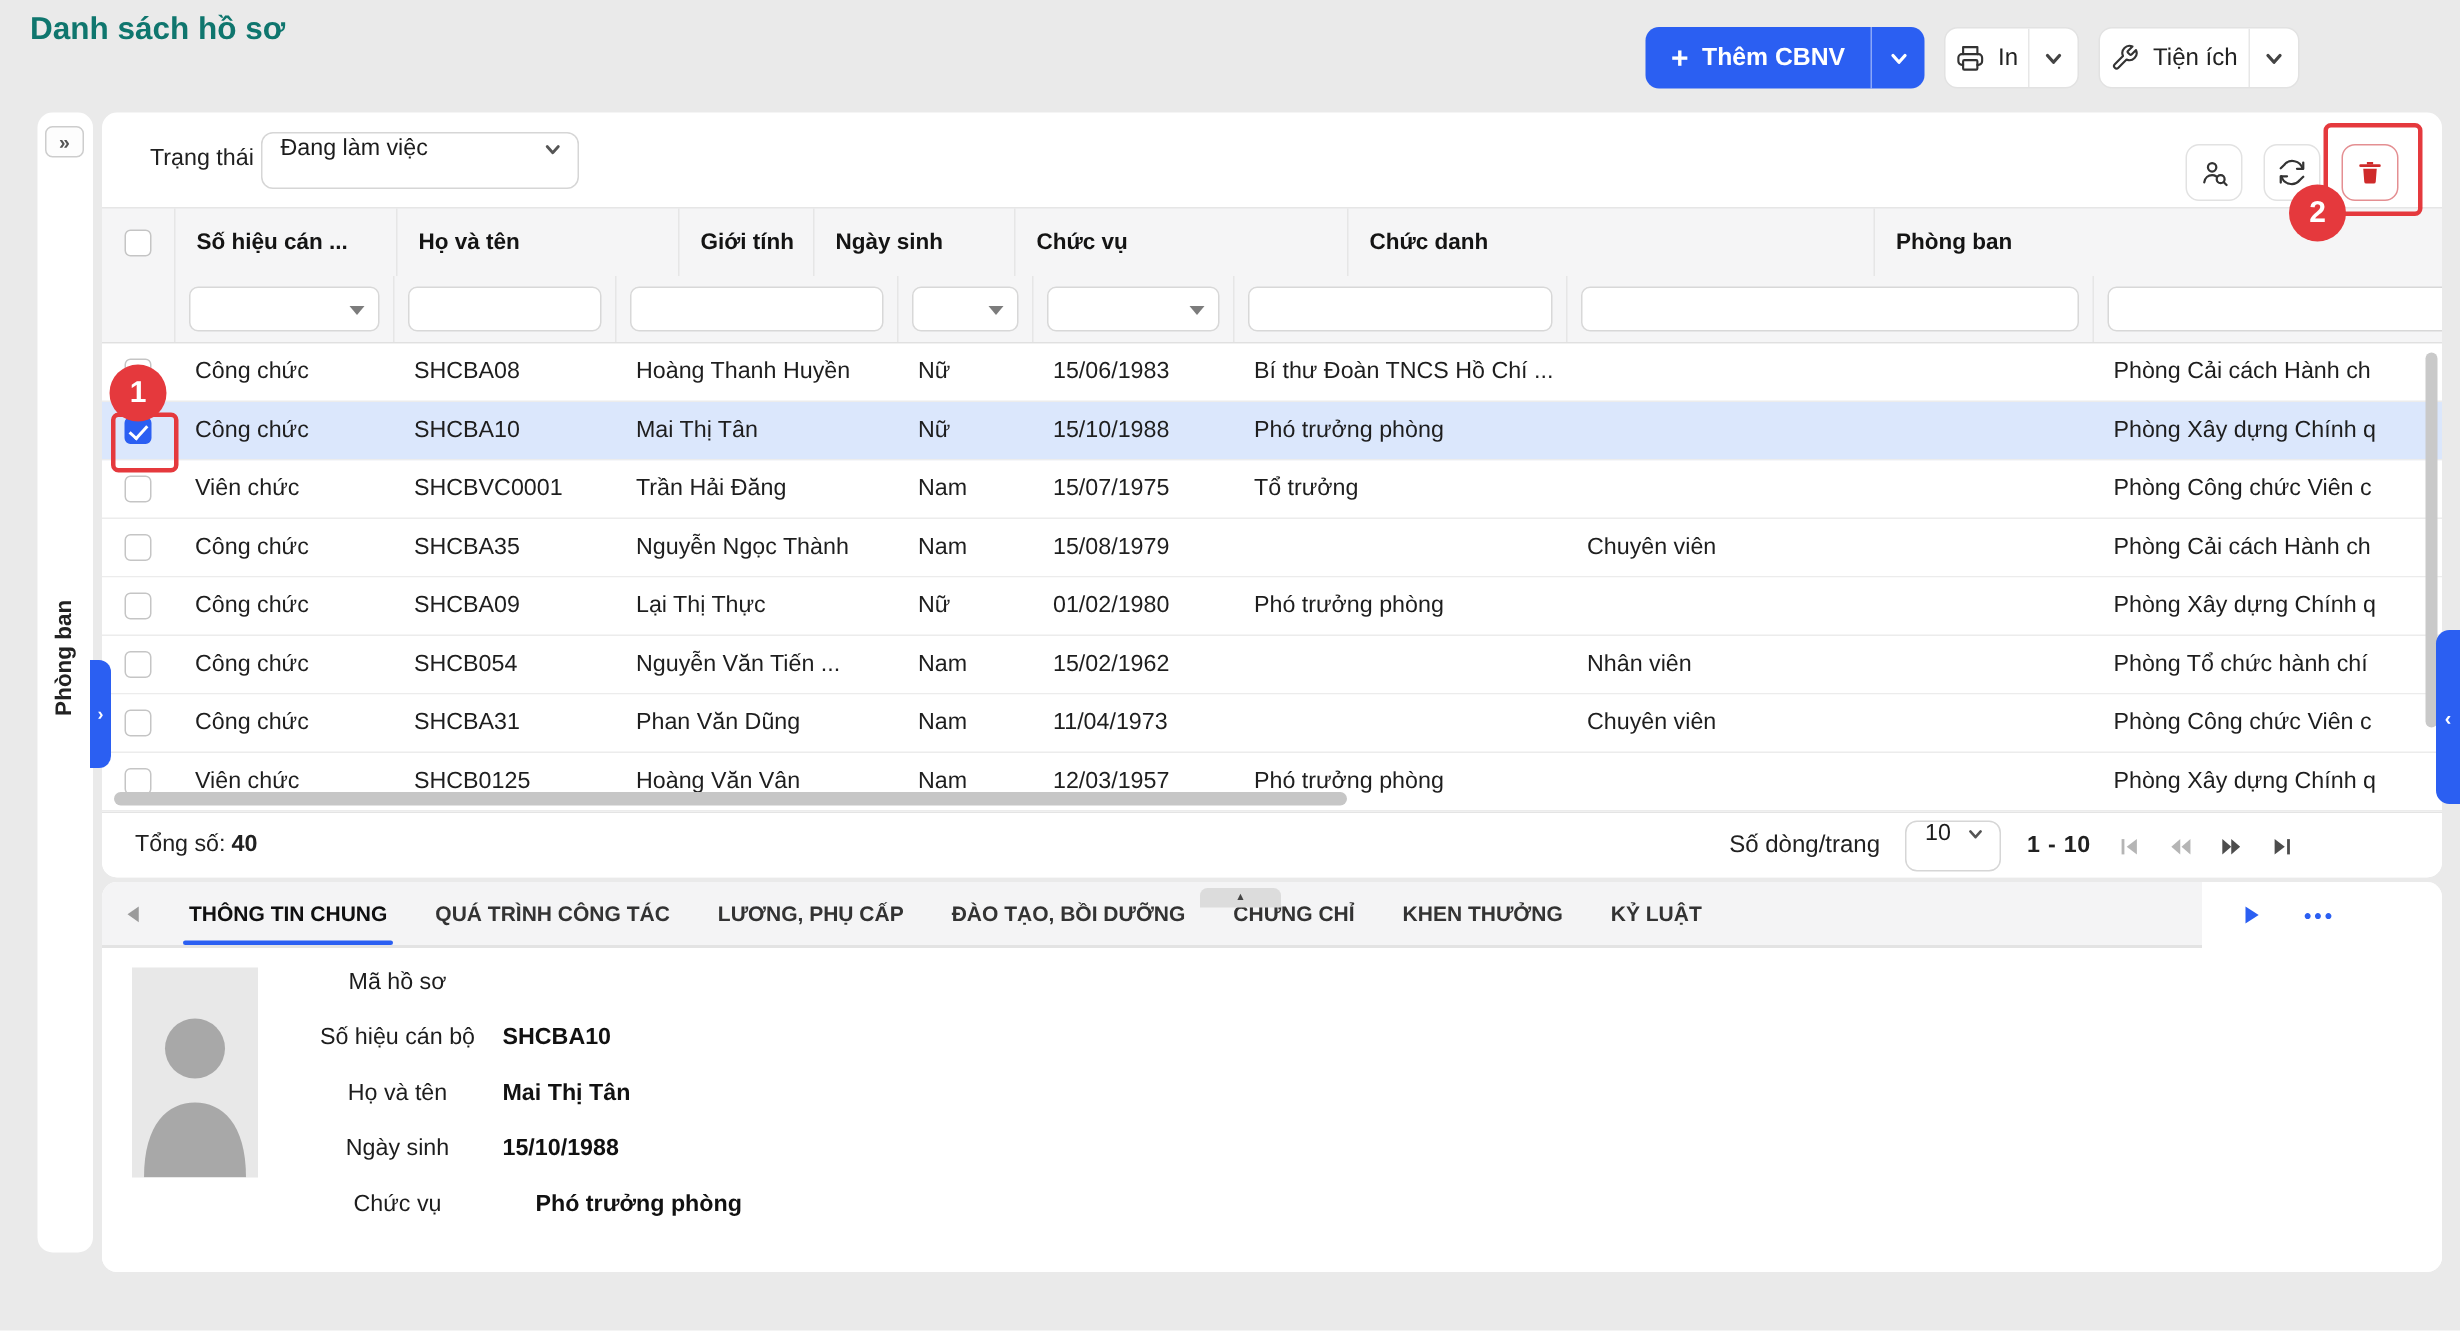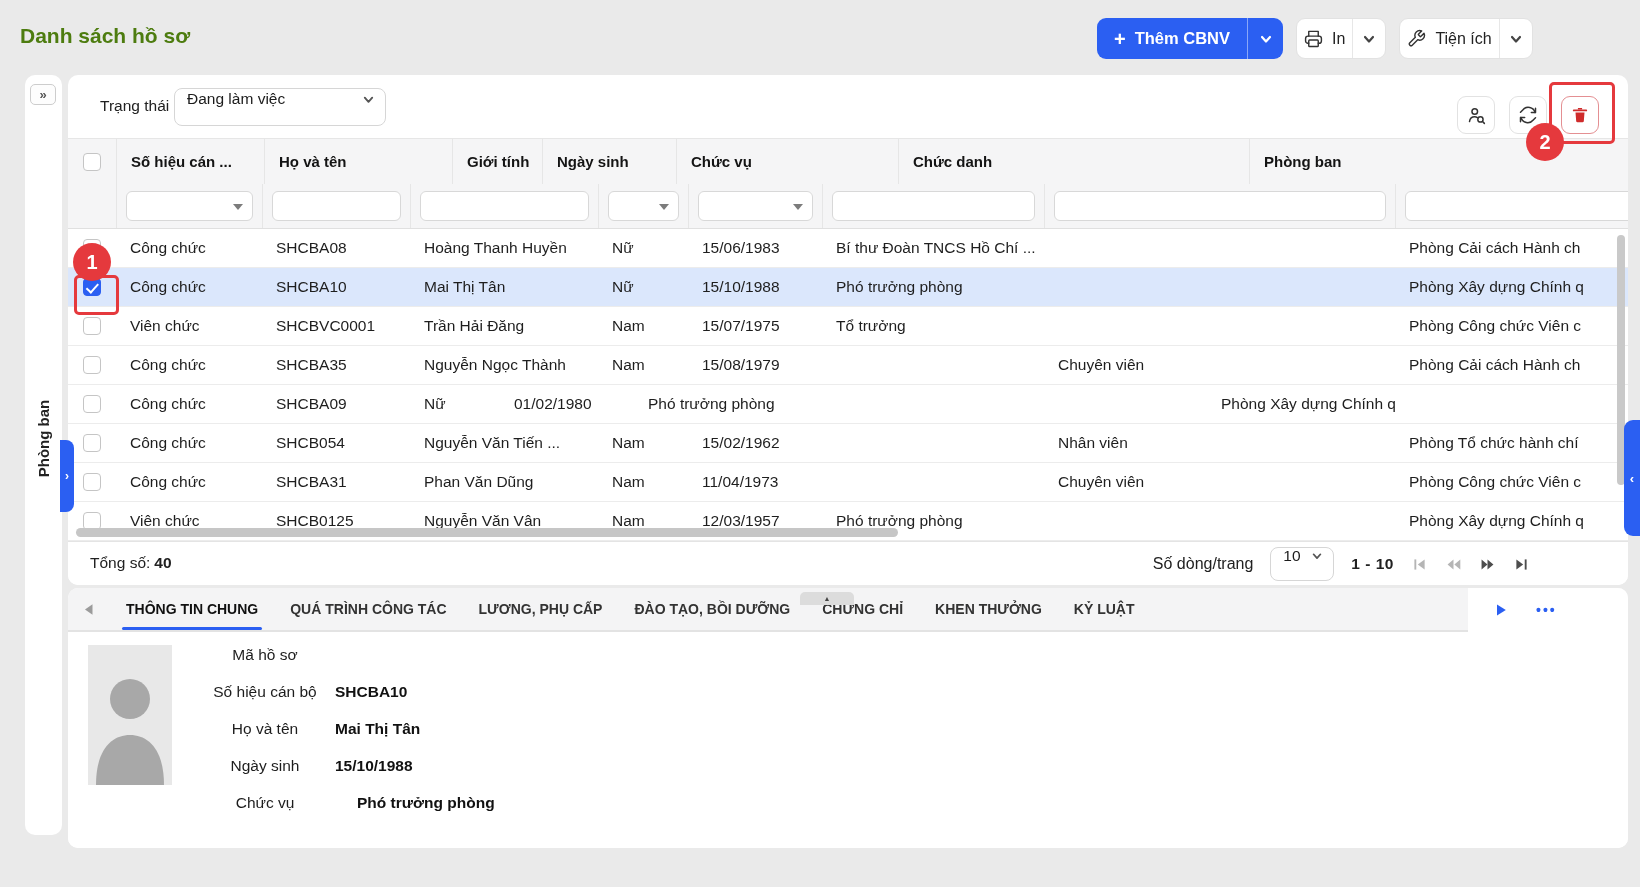--- a/index.html
+++ b/index.html
@@ -5,21 +5,21 @@
   * { margin:0; padding:0; box-sizing:border-box; }
   html,body { width:1640px; height:887px; }
   body {
     position:relative; overflow:hidden;
     background:#eaeaea; color:#212121;
     font-family:"Liberation Sans","DejaVu Sans",sans-serif;
   }
   svg { display:block; }
 
   
-  .page-title { position:absolute; left:20px; top:24px; font-size:21px; font-weight:bold; color:#4d7c0f; }
+  .page-title { position:absolute; left:20px; top:8px; font-size:21px; font-weight:bold; color:#0f766e; }
   .top-actions { position:absolute; top:18px; left:1097px; display:flex; gap:13px; height:41px; align-items:stretch; }
   .btn-blue { display:flex; background:#2b5ff2; color:#fff; border-radius:9px; overflow:hidden; }
   .btn-blue .seg-main { display:flex; align-items:center; gap:9px; padding:0 17px; font-size:16.5px; font-weight:bold; border-right:1px solid rgba(255,255,255,.45); }
   .btn-blue .seg-chev { width:35px; display:flex; align-items:center; justify-content:center; }
   .plus-glyph { font-size:20px; font-weight:bold; line-height:1; }
   .btn-white { display:flex; background:#fff; border:1px solid #e2e2e2; border-radius:9px; overflow:hidden; }
   .btn-white .seg-main { display:flex; align-items:center; gap:9px; padding:0 7px; font-size:16px; color:#222; }
   .btn-white .seg-chev { width:33px; display:flex; align-items:center; justify-content:center; border-left:1px solid #e7e7e7; color:#444; }
 
   
@@ -299,20 +299,21 @@
     <div class="cell c6"></div>
     <div class="cell c7">Chuyên viên</div>
     <div class="cell c8">Phòng Cải cách Hành ch</div>
   </div>
       <div class="trow">
     <div class="cell c0">
           <span class="checkbox"></span>
         </div>
     <div class="cell c1">Công chức</div>
     <div class="cell c2">SHCBA09</div>
+    <div class="cell c3">Lại Thị Thực</div>
     <div class="cell c4">Nữ</div>
     <div class="cell c5">01/02/1980</div>
     <div class="cell c6">Phó trưởng phòng</div>
     <div class="cell c7"></div>
     <div class="cell c8">Phòng Xây dựng Chính q</div>
   </div>
       <div class="trow">
     <div class="cell c0">
           <span class="checkbox"></span>
         </div>
@@ -337,21 +338,21 @@
     <div class="cell c6"></div>
     <div class="cell c7">Chuyên viên</div>
     <div class="cell c8">Phòng Công chức Viên c</div>
   </div>
       <div class="trow">
     <div class="cell c0">
           <span class="checkbox"></span>
         </div>
     <div class="cell c1">Viên chức</div>
     <div class="cell c2">SHCB0125</div>
-    <div class="cell c3">Nguyễn Văn Vân</div>
+    <div class="cell c3">Hoàng Văn Vân</div>
     <div class="cell c4">Nam</div>
     <div class="cell c5">12/03/1957</div>
     <div class="cell c6">Phó trưởng phòng</div>
     <div class="cell c7"></div>
     <div class="cell c8">Phòng Xây dựng Chính q</div>
   </div>
     </div>
 
   <div class="vscroll"></div>
   <div class="hscroll"></div>

